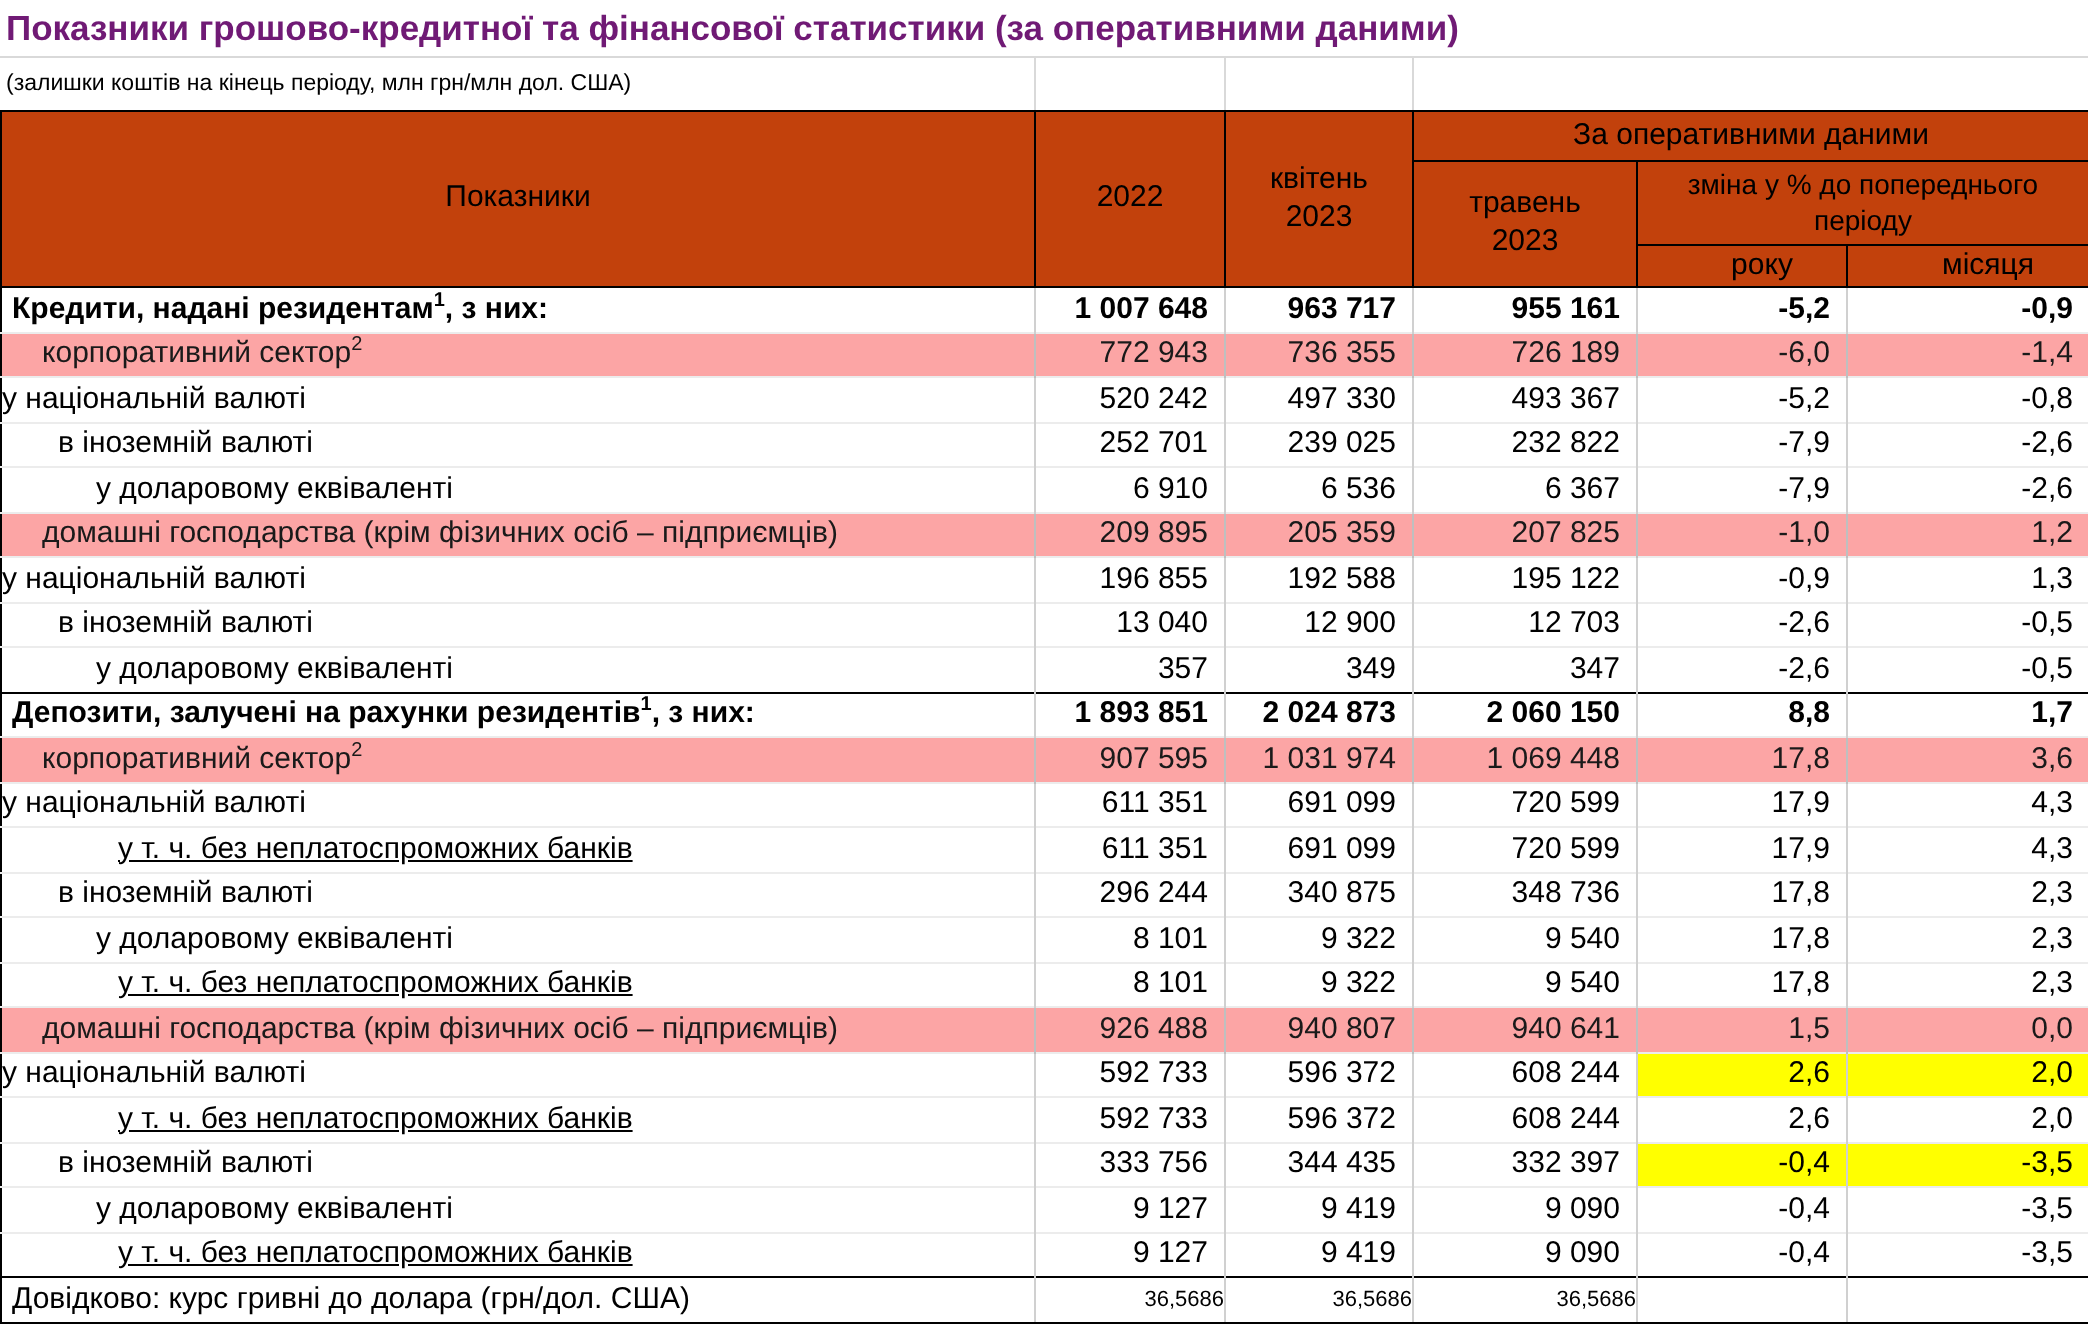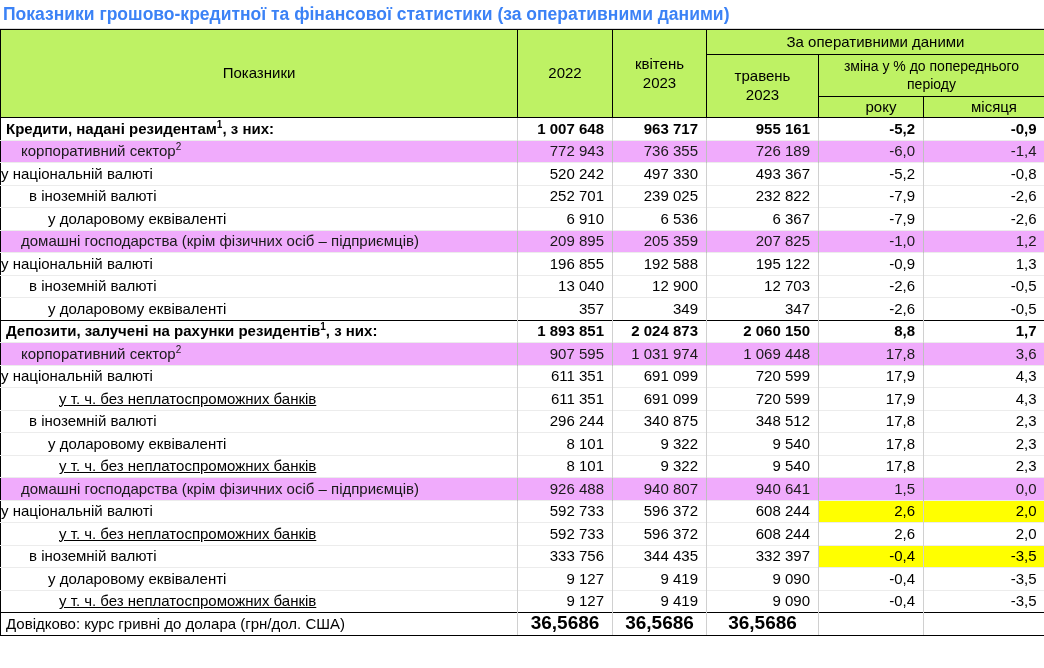--- a/index.html
+++ b/index.html
@@ -11,21 +11,21 @@
   }
   .page { position:relative; width:1044px; }
 
   
   .title-band {
     height:29px; display:flex; align-items:center;
     border-bottom:1px solid #d9d9d9;
     padding-left:3px;
   }
   .title-band h1 {
-    font-size:17.5px; font-weight:bold; color:#3b82f6; letter-spacing:0;text-align:right;
+    font-size:17.5px; font-weight:bold; color:#701a75; letter-spacing:0;text-align:right;
   }
   .subtitle-band {
     height:26px; display:flex; align-items:center; padding-left:3px;
     position:relative;
   }
   .subtitle-band .sub { font-size:11.5px; color:#000; }
   .gridline-v {
     position:absolute; top:0; width:1px; height:26px; background:#d9d9d9;
   }
 
@@ -37,61 +37,67 @@
   .tbl col.c-label { width:517px; }
   .tbl col.c-2022  { width:95px; }
   .tbl col.c-apr   { width:94px; }
   .tbl col.c-may   { width:112px; }
   .tbl col.c-year  { width:105px; }
   .tbl col.c-month { width:121px; }
 
   .tbl thead th {
     border:1.5px solid #000;
     font-weight:normal; font-size:15px; text-align:center; vertical-align:middle;
-    background:#bef264; line-height:1.25;
+    background:#c2410c; line-height:1.25;
   }
   .tbl thead tr.h1 th { height:25px; }
   .tbl thead tr.h2 th { height:42px; }
   .tbl thead tr.h3 th { height:21px;padding-left:20px; }
   .tbl thead th.small { font-size:14px; }
 
   .tbl td {
     height:22.5px; font-size:15px; vertical-align:middle;
     border-left:1px solid #d0d0d0; border-top:1px solid #ececec;
     white-space:nowrap; overflow:hidden; line-height:1.1;
   }
   .tbl td.label { border-left:none; }
   .tbl td.val { text-align:right; padding-right:8px; }
   sup { font-size:10px; line-height:0; }
 
   
   tr.row-section td { font-weight:bold; }
   tr.section-top td { border-top:1.5px solid #000; }
-  tr.row-gray td { background:#f0abfc; border-left-color:#bfbfbf; color:#1a1a1a; }
+  tr.row-gray td { background:#fca5a5; border-left-color:#bfbfbf; color:#1a1a1a; }
   td.hl { background:#ffff00; }
   tr.row-footer td { border-top:1.5px solid #000; border-bottom:1.5px solid #000; }
-  tr.row-footer td.val { text-align:center; font-size:19px; padding-right:0;font-weight:bold; }
+  tr.row-footer td.val { font-size:11px; padding-right:0; }
 
   
   .ind-0 { padding-left:5px; }
   .ind-1 { padding-left:20px; }
   .ind-2 { padding-left:28px; }
   .ind-3 { }
   .ind-4 { padding-left:47px; }
   .ind-5 { padding-left:58px;text-decoration:underline; }
 </style>
 </head>
 <body>
 
 <div class="page">
 
   <div class="title-band">
     <h1>Показники грошово-кредитної та фінансової статистики (за оперативними даними)</h1>
   </div>
 
+  <div class="subtitle-band">
+    <span class="sub">(залишки коштів на кінець періоду, млн грн/млн дол. США)</span>
+    <span class="gridline-v" style="left:517px"></span>
+    <span class="gridline-v" style="left:612px"></span>
+    <span class="gridline-v" style="left:706px"></span>
+  </div>
 
   <table class="tbl">
     <colgroup>
       <col class="c-label">
         <col class="c-2022">
         <col class="c-apr">
       <col class="c-may">
         <col class="c-year">
         <col class="c-month">
     </colgroup>
@@ -213,21 +219,21 @@
           <td class="val c0">611 351</td>
           <td class="val c1">691 099</td>
           <td class="val c2">720 599</td>
           <td class="val c3">17,9</td>
           <td class="val c4">4,3</td>
         </tr>
         <tr class="row-normal">
           <td class="label ind-2"><span>в іноземній валюті</span></td>
           <td class="val c0">296 244</td>
           <td class="val c1">340 875</td>
-          <td class="val c2">348 512</td>
+          <td class="val c2">348 736</td>
           <td class="val c3">17,8</td>
           <td class="val c4">2,3</td>
         </tr>
         <tr class="row-normal">
           <td class="label ind-4"><span>у доларовому еквіваленті</span></td>
           <td class="val c0">8 101</td>
           <td class="val c1">9 322</td>
           <td class="val c2">9 540</td>
           <td class="val c3">17,8</td>
           <td class="val c4">2,3</td>

